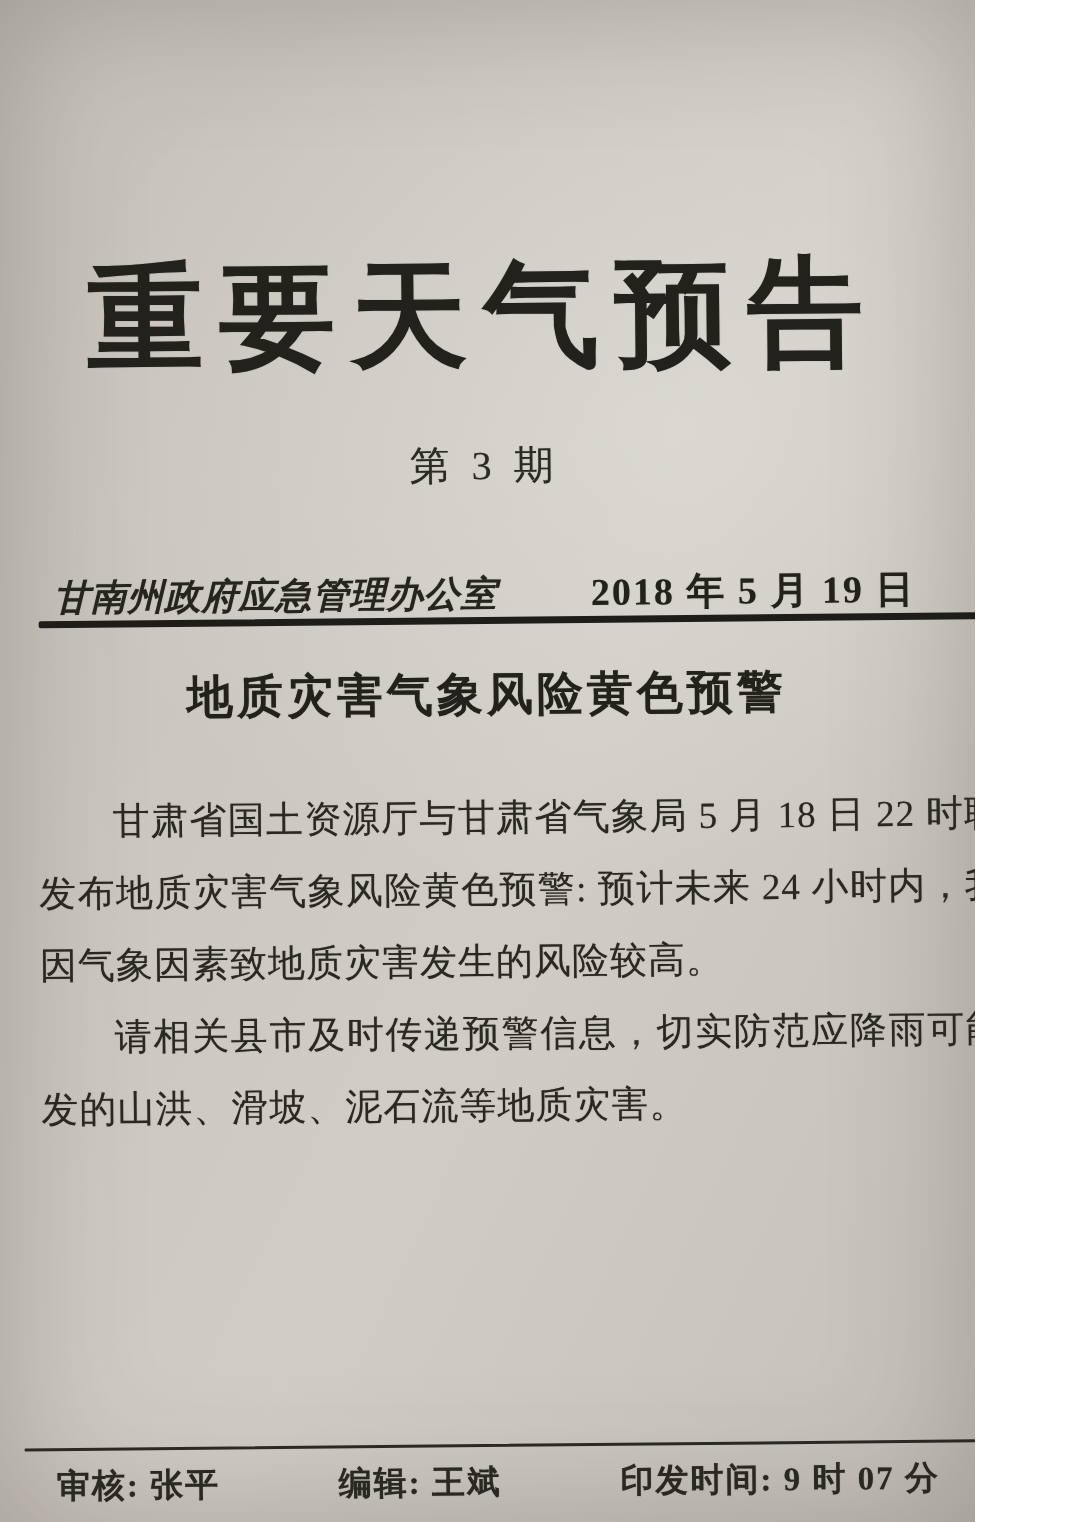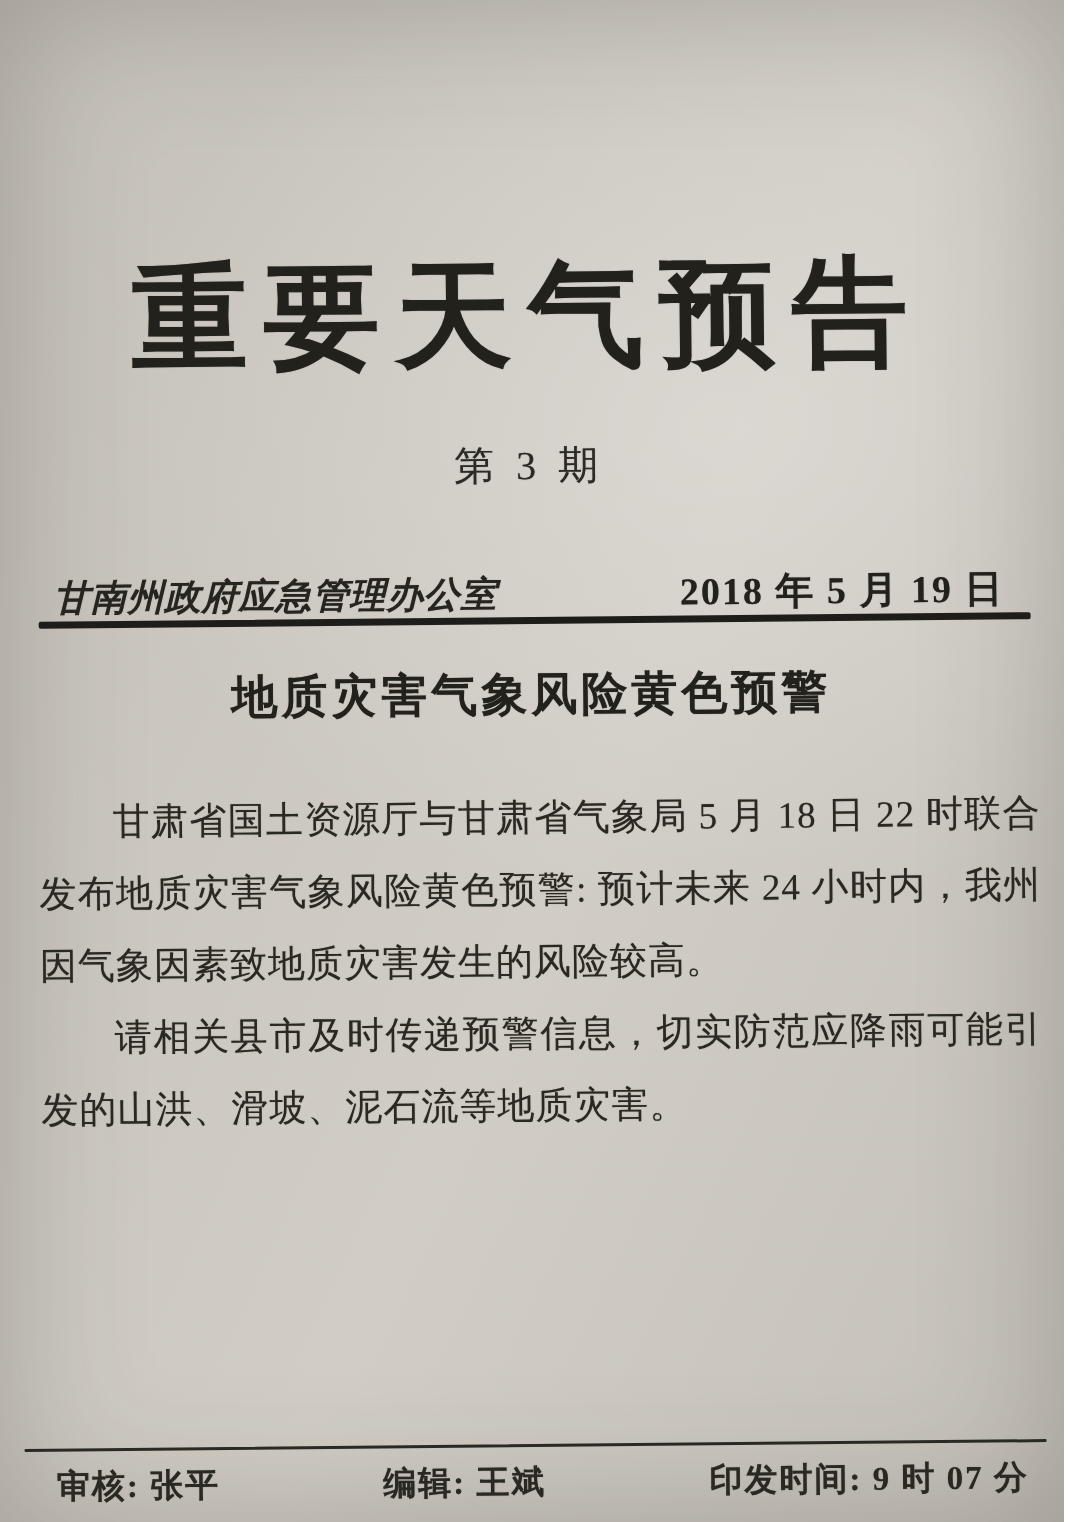--- a/index.html
+++ b/index.html
@@ -8,21 +8,21 @@
   }
   body {
     width: 1080px;
     height: 1522px;
     overflow: hidden;
     font-family: "Liberation Serif", "DejaVu Serif", serif;
   }
   
   .paper {
     position: relative;
-    width: 1064px;
+    width: 975px;
     height: 1522px;
     background:
       radial-gradient(ellipse 900px 700px at 68% 28%, rgba(255,255,255,0.22), rgba(255,255,255,0) 70%),
       linear-gradient(115deg, rgba(0,0,0,0.05) 0%, rgba(255,255,255,0.04) 55%, rgba(0,0,0,0.05) 100%),
       #cfcbc3;
     box-shadow: inset 0 0 140px rgba(60,55,45,0.28);
     overflow: hidden;
   }
   
   .sheet {

